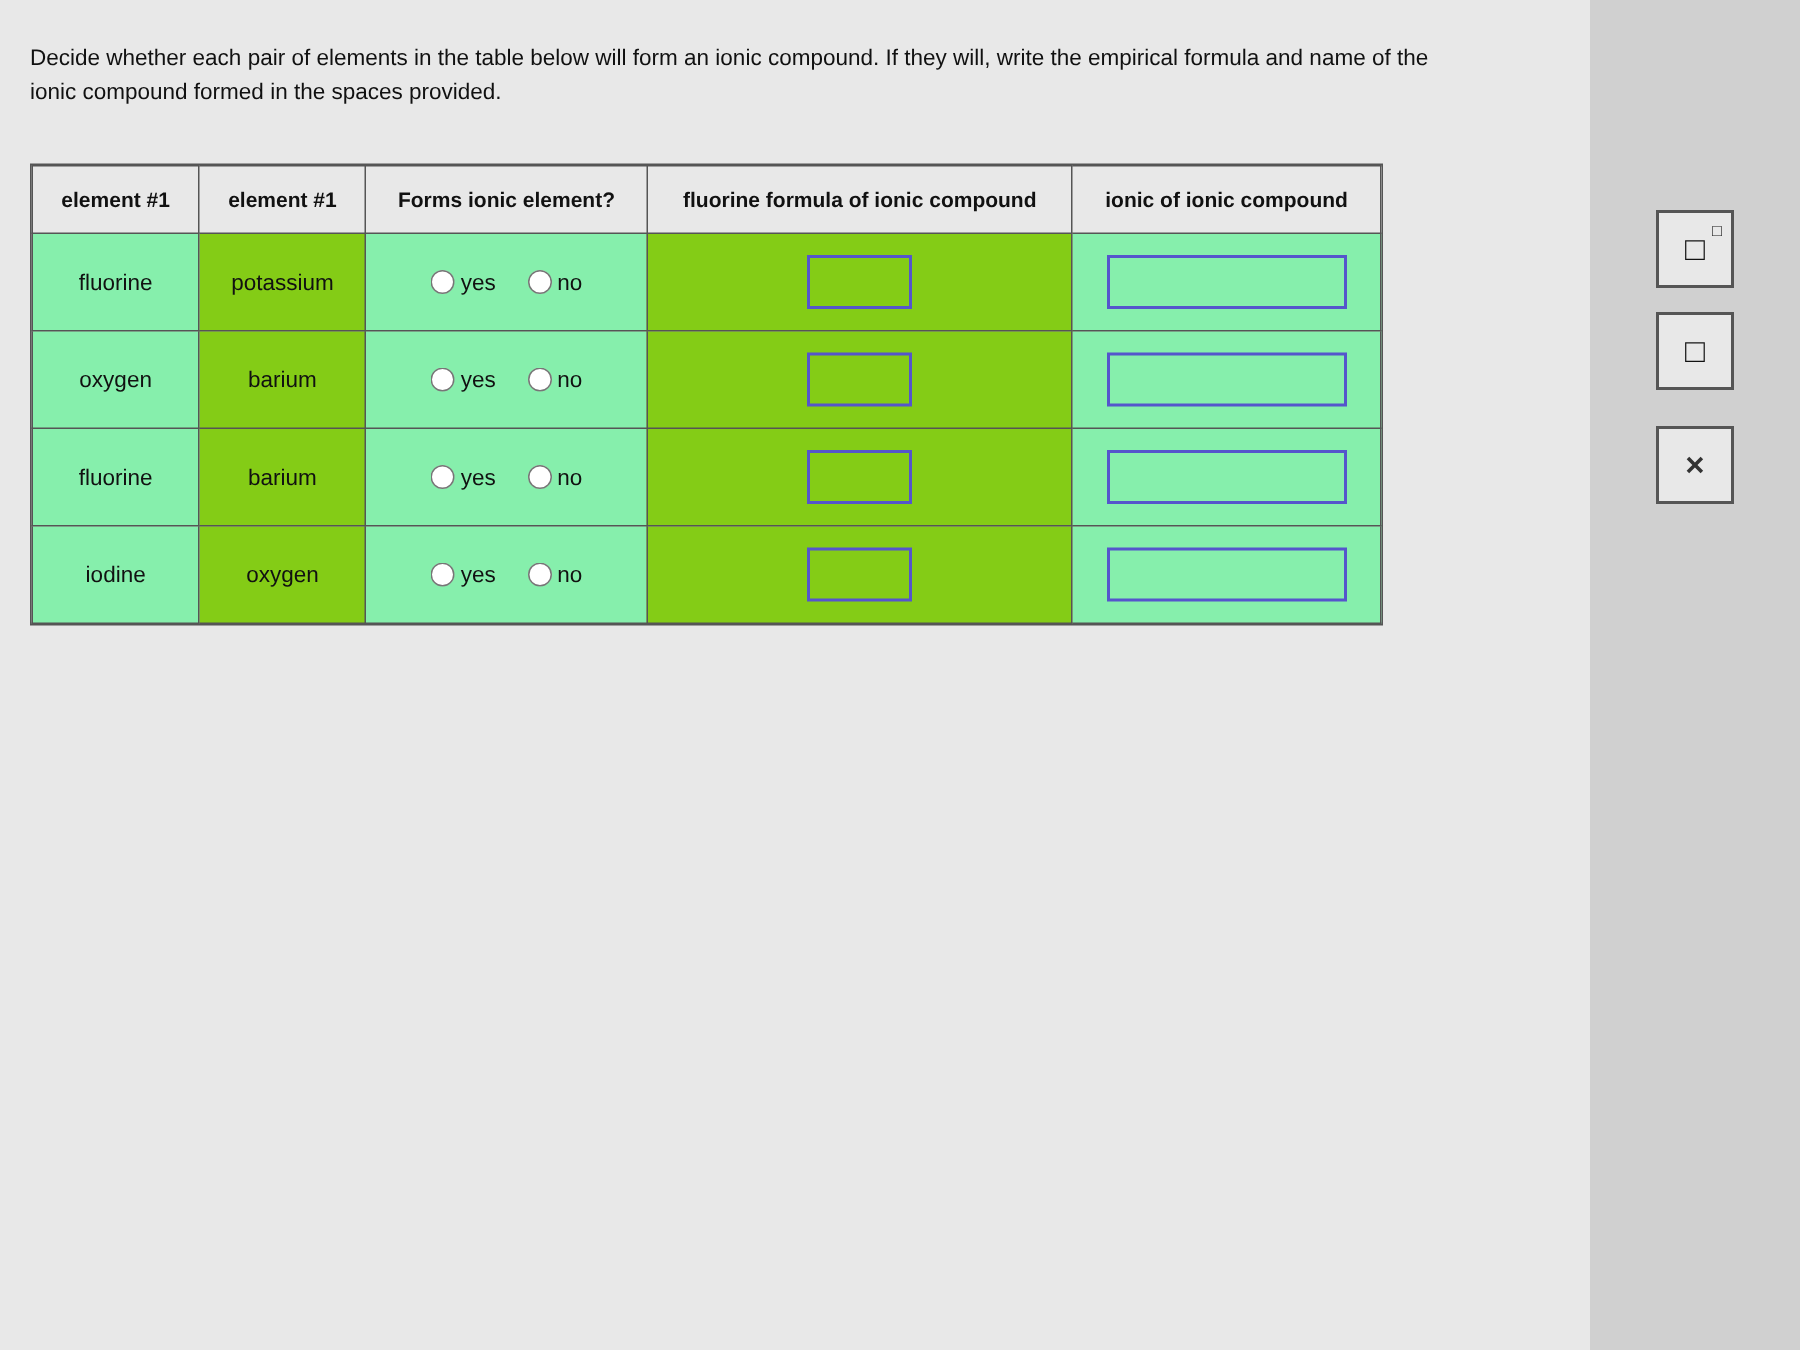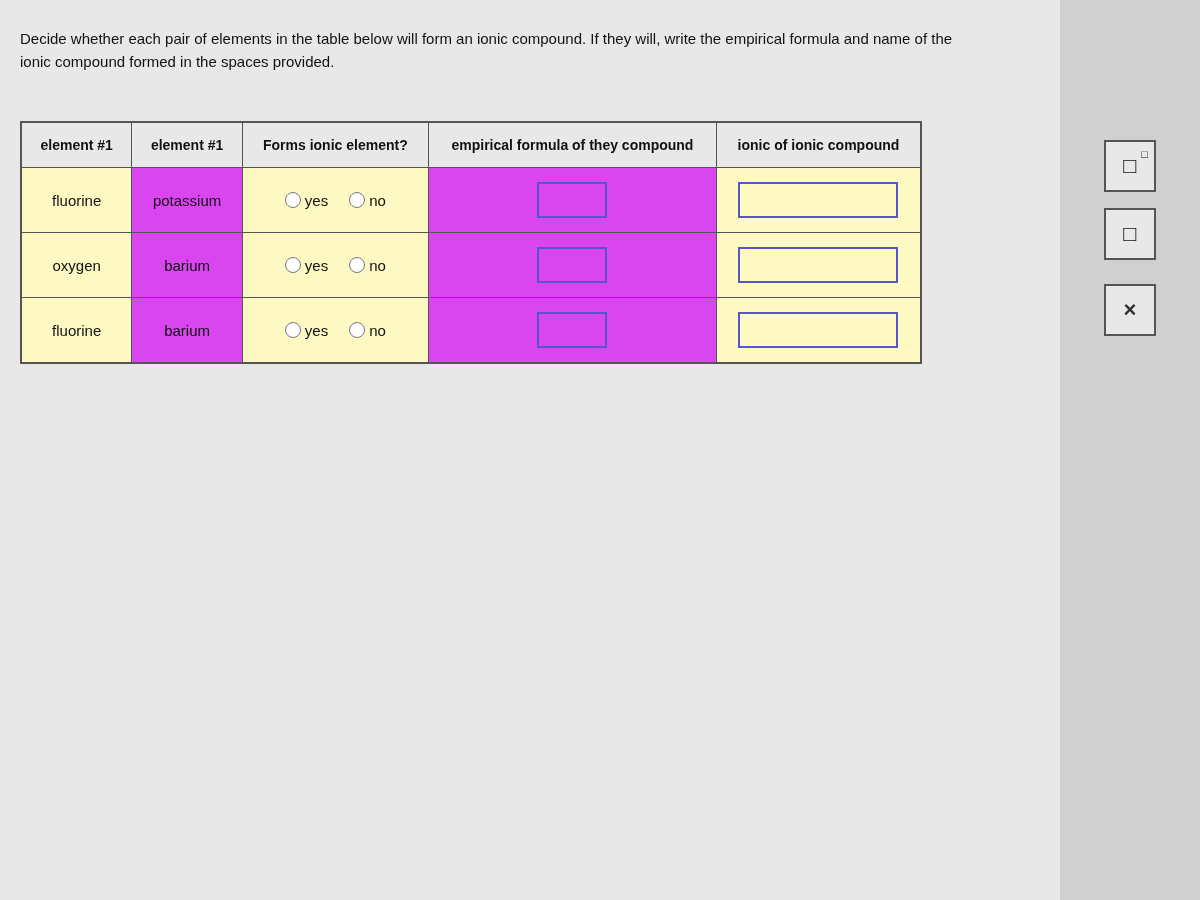--- a/index.html
+++ b/index.html
@@ -24,21 +24,21 @@
     }
 
     .instructions {
       font-size: 15px;
       line-height: 1.5;
       margin-bottom: 28px;
       max-width: 950px;
     }
 
     .table-wrapper {
-      margin-top: 20px;
+      margin-top: 8px;
       border: 1.5px solid #555;
       display: inline-block;
       background: #e8e8e8;
     }
 
     table {
       border-collapse: collapse;
       width: 900px;
     }
 
@@ -54,25 +54,25 @@
 
     tbody tr td {
       border: 1.5px solid #555;
       padding: 14px 16px;
       text-align: center;
       vertical-align: middle;
       font-size: 15px;
     }
 
     tbody tr td.element-cell {
-      background: #fef9c3;
+      background: #86efac;
     }
 
     tbody tr td.shaded {
-      background: #d946ef;
+      background: #84cc16;
     }
 
     .radio-group {
       display: flex;
       align-items: center;
       gap: 21px;
       justify-content: center;
     }
 
     .radio-group label {
@@ -156,21 +156,21 @@
 
   <p class="instructions">Decide whether each pair of elements in the table below will form an ionic compound. If they will, write the empirical formula and name of the ionic compound formed in the spaces provided.</p>
 
   <div class="table-wrapper">
     <table>
       <thead>
         <tr>
           <th>element #1</th>
           <th>element #1</th>
           <th>Forms ionic element?</th>
-          <th>empirical formula of they compound</th>
+          <th>fluorine formula of ionic compound</th>
           <th>ionic of ionic compound</th>
         </tr>
       </thead>
       <tbody>
 
         <tr>
           <td class="element-cell">fluorine</td>
           <td class="shaded">potassium</td>
           <td class="element-cell">
             <div class="radio-group">
@@ -231,20 +231,42 @@
             </div>
           </td>
           <td class="shaded">
             <input type="text" class="text-input" value="" style="">
           </td>
           <td class="element-cell">
             <input type="text" class="text-input" style="width: 160px;" value="">
           </td>
         </tr>
 
+        <tr>
+          <td class="element-cell">iodine</td>
+          <td class="shaded">oxygen</td>
+          <td class="element-cell">
+            <div class="radio-group">
+              <label>
+                <input type="radio" name="row4" value="yes" style="">
+                <span>yes</span>
+              </label>
+              <label>
+                <input type="radio" name="row4" value="no" style="">
+                <span>no</span>
+              </label>
+            </div>
+          </td>
+          <td class="shaded">
+            <input type="text" class="text-input" value="" style="">
+          </td>
+          <td class="element-cell">
+            <input type="text" class="text-input" style="width: 160px;" value="">
+          </td>
+        </tr>
       </tbody>
     </table>
   </div>
 </div>
 
 <div class="sidebar-panel">
   <div class="sidebar-btn">
     <span>□</span>
     <span class="superscript">□</span>
   </div>

